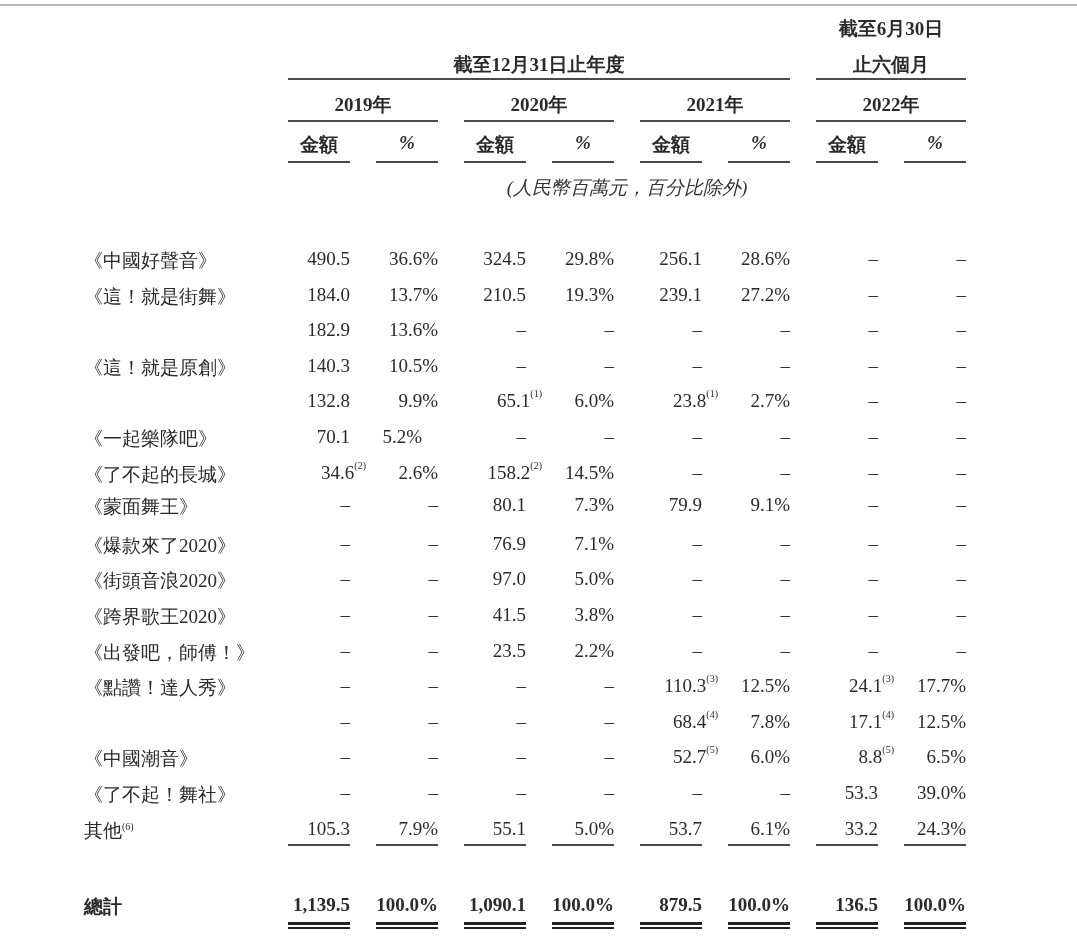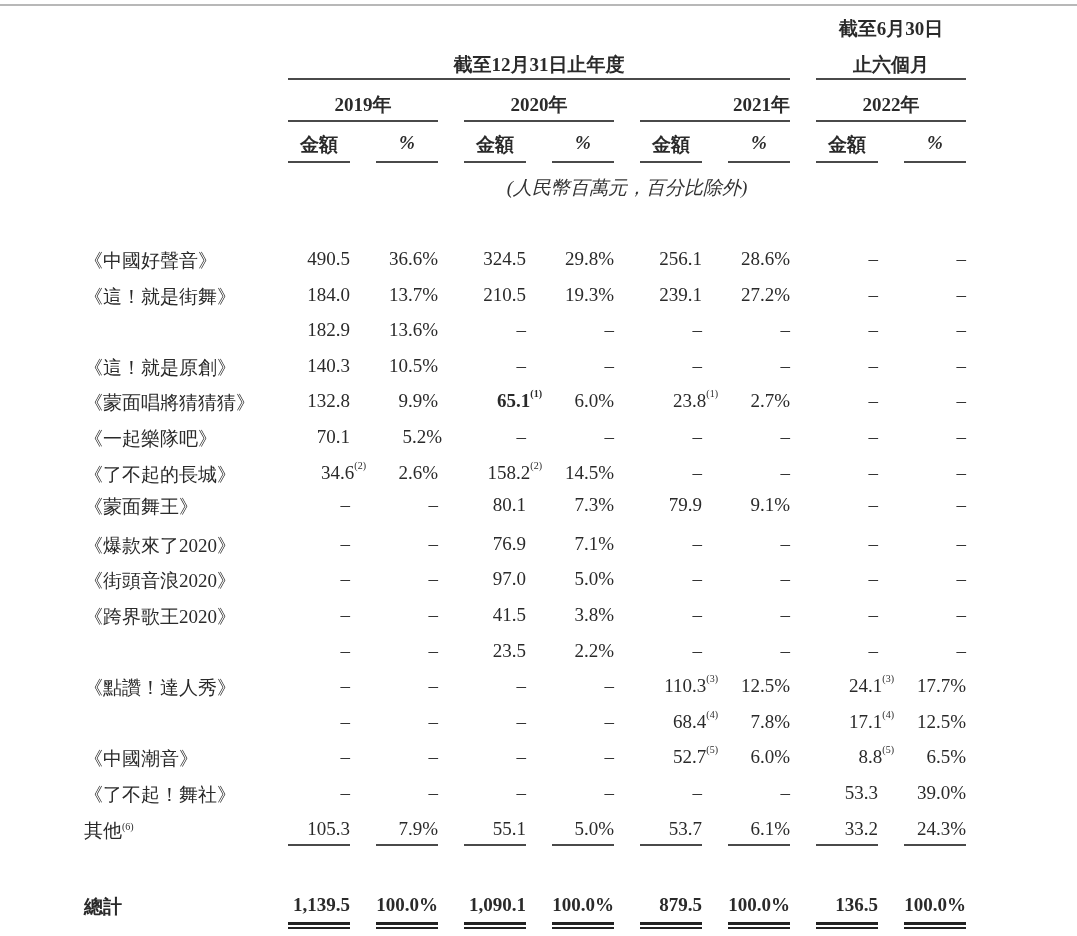--- a/index.html
+++ b/index.html
@@ -23,21 +23,21 @@
 <div class="topline"></div>
 
 <div class="abs hdr" style="left:288px; top:52px; width:502px;">截至12月31日止年度</div>
 <div class="rule" style="left:288px; top:78px; width:502px;"></div>
 <div class="abs hdr" style="left:816px; top:16px; width:150px;">截至6月30日</div>
 <div class="abs hdr" style="left:816px; top:52px; width:150px;">止六個月</div>
 <div class="rule" style="left:816px; top:78px; width:150px;"></div>
 
 <div class="abs hdr" style="left:288px; top:92px; width:150px;">2019年</div>
 <div class="abs hdr" style="left:464px; top:92px; width:150px;">2020年</div>
-<div class="abs hdr" style="left:640px; top:92px; width:150px;text-align:right;">2021年</div>
+<div class="abs hdr" style="left:640px; top:92px; width:150px;">2021年</div>
 <div class="abs hdr" style="left:816px; top:92px; width:150px;">2022年</div>
 <div class="rule" style="left:288px; top:120px; width:150px;"></div>
 <div class="rule" style="left:464px; top:120px; width:150px;"></div>
 <div class="rule" style="left:640px; top:120px; width:150px;"></div>
 <div class="rule" style="left:816px; top:120px; width:150px;"></div>
 
 <div id="subhdrs">
     <div class="abs hdr" style="left: 288px; top: 132px; width: 62px;">金額</div>
     <div class="rule" style="left: 288px; top: 161px; width: 62px;"></div>
     <div class="abs hdr" style="left: 376px; top: 132px; width: 62px; font-style: italic;">%</div>
@@ -96,34 +96,33 @@
       <span class="cell" style="left: 288px; width: 62px; text-align: right;"><span>140.3</span></span>
       <span class="cell" style="left: 376px; width: 62px;"><span>10.5%</span></span>
       <span class="cell" style="left: 464px; width: 62px;"><span>–</span></span>
       <span class="cell" style="left: 552px; width: 62px;"><span>–</span></span>
       <span class="cell" style="left: 640px; width: 62px;"><span>–</span></span>
       <span class="cell" style="left: 728px; width: 62px;"><span>–</span></span>
       <span class="cell" style="left: 816px; width: 62px;"><span>–</span></span>
       <span class="cell" style="left: 904px; width: 62px;"><span>–</span></span>
     </div>
     <div class="row" style="top: 384.4px;">
-      <span class="label"><span>《蒙面唱將猜猜猜》</span></span>
       <span class="cell" style="left: 288px; width: 62px;"><span>132.8</span></span>
       <span class="cell" style="left: 376px; width: 62px;"><span>9.9%</span></span>
-      <span class="cell" style="left: 464px; width: 78px; font-weight: bold;"><span>65.1</span><sup>(1)</sup></span>
+      <span class="cell" style="left: 464px; width: 78px;"><span>65.1</span><sup>(1)</sup></span>
       <span class="cell" style="left: 552px; width: 62px;"><span>6.0%</span></span>
       <span class="cell" style="left: 640px; width: 78px;"><span>23.8</span><sup>(1)</sup></span>
       <span class="cell" style="left: 728px; width: 62px;"><span>2.7%</span></span>
       <span class="cell" style="left: 816px; width: 62px;"><span>–</span></span>
       <span class="cell" style="left: 904px; width: 62px;"><span>–</span></span>
     </div>
     <div class="row" style="top: 420px;">
       <span class="label"><span>《一起樂隊吧》</span></span>
       <span class="cell" style="left: 288px; width: 62px;"><span>70.1</span></span>
-      <span class="cell" style="left: 380px; width: 62px;"><span>5.2%</span></span>
+      <span class="cell" style="left: 360px; width: 62px;"><span>5.2%</span></span>
       <span class="cell" style="left: 464px; width: 62px;"><span>–</span></span>
       <span class="cell" style="left: 552px; width: 62px;"><span>–</span></span>
       <span class="cell" style="left: 640px; width: 62px;"><span>–</span></span>
       <span class="cell" style="left: 728px; width: 62px;"><span>–</span></span>
       <span class="cell" style="left: 816px; width: 62px;"><span>–</span></span>
       <span class="cell" style="left: 904px; width: 62px;"><span>–</span></span>
     </div>
     <div class="row" style="top: 455.6px;">
       <span class="label"><span>《了不起的長城》</span></span>
       <span class="cell" style="left: 288px; width: 78px;"><span>34.6</span><sup>(2)</sup></span>
@@ -173,20 +172,21 @@
       <span class="cell" style="left: 288px; width: 62px;"><span>–</span></span>
       <span class="cell" style="left: 376px; width: 62px;"><span>–</span></span>
       <span class="cell" style="left: 464px; width: 62px;"><span>41.5</span></span>
       <span class="cell" style="left: 552px; width: 62px;"><span>3.8%</span></span>
       <span class="cell" style="left: 640px; width: 62px;"><span>–</span></span>
       <span class="cell" style="left: 728px; width: 62px;"><span>–</span></span>
       <span class="cell" style="left: 816px; width: 62px;"><span>–</span></span>
       <span class="cell" style="left: 904px; width: 62px;"><span>–</span></span>
     </div>
     <div class="row" style="top: 633.6px;">
+      <span class="label"><span>《出發吧，師傅！》</span></span>
       <span class="cell" style="left: 288px; width: 62px;"><span>–</span></span>
       <span class="cell" style="left: 376px; width: 62px;"><span>–</span></span>
       <span class="cell" style="left: 464px; width: 62px;"><span>23.5</span></span>
       <span class="cell" style="left: 552px; width: 62px;"><span>2.2%</span></span>
       <span class="cell" style="left: 640px; width: 62px;"><span>–</span></span>
       <span class="cell" style="left: 728px; width: 62px;"><span>–</span></span>
       <span class="cell" style="left: 816px; width: 62px;"><span>–</span></span>
       <span class="cell" style="left: 904px; width: 62px;"><span>–</span></span>
     </div>
     <div class="row" style="top: 669.2px;">

